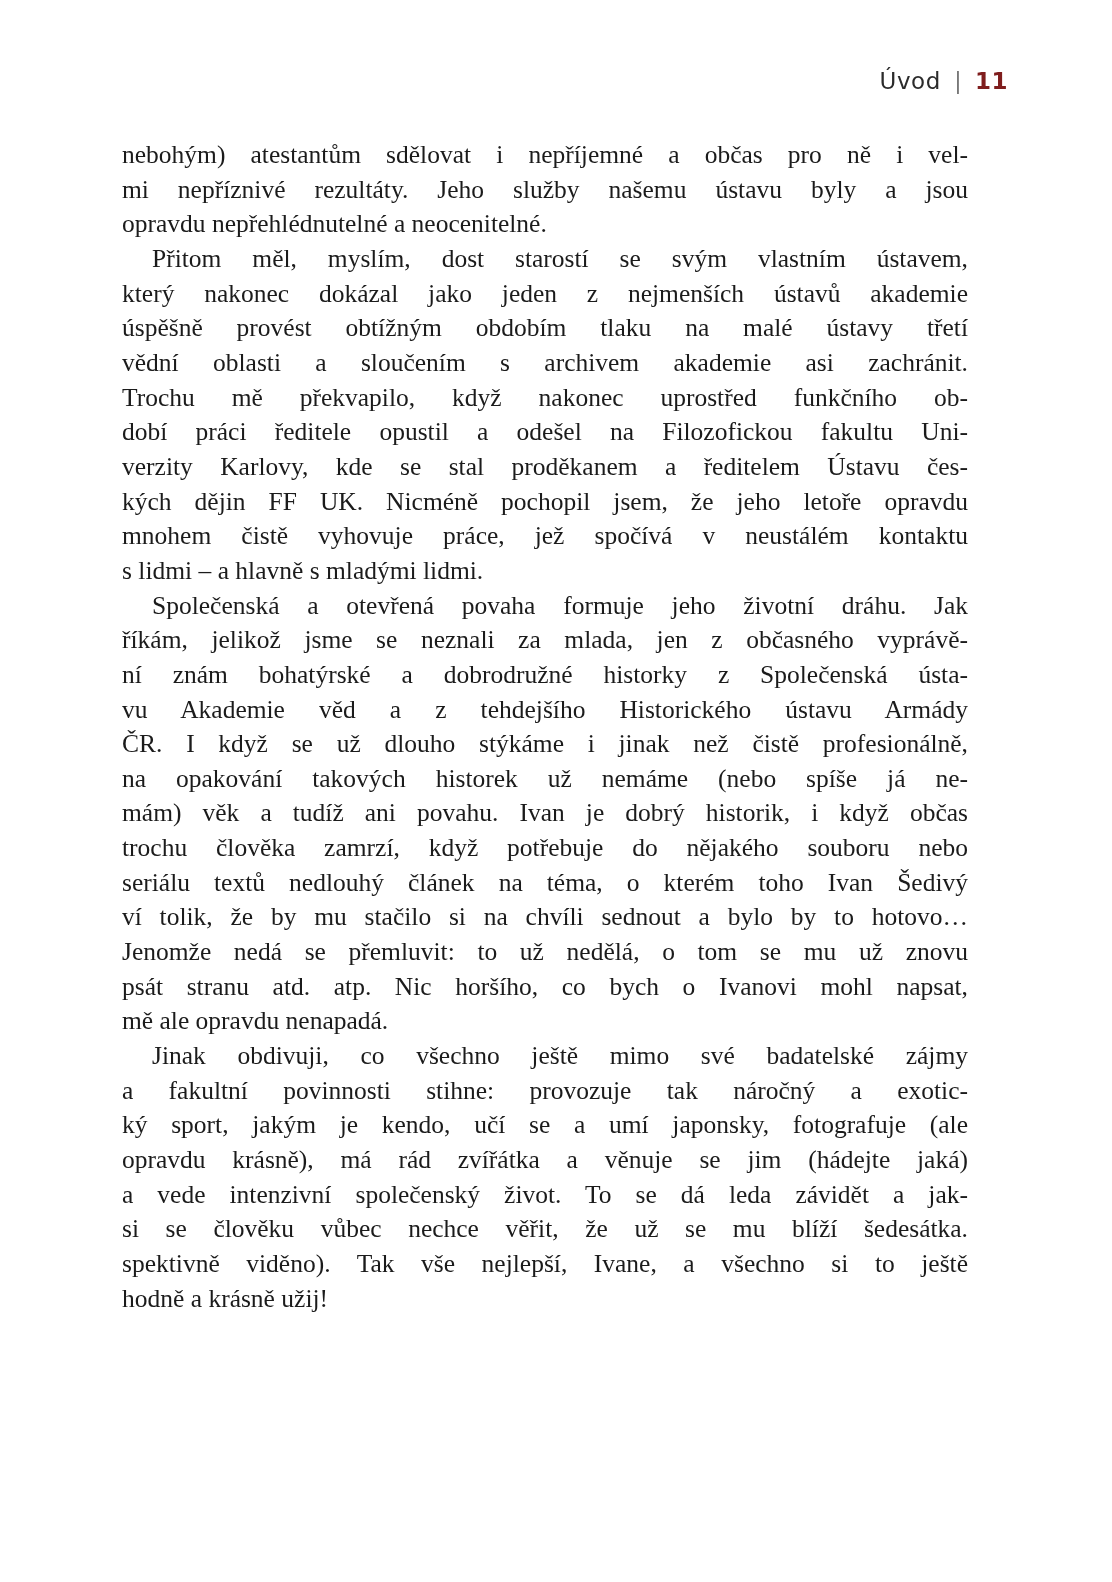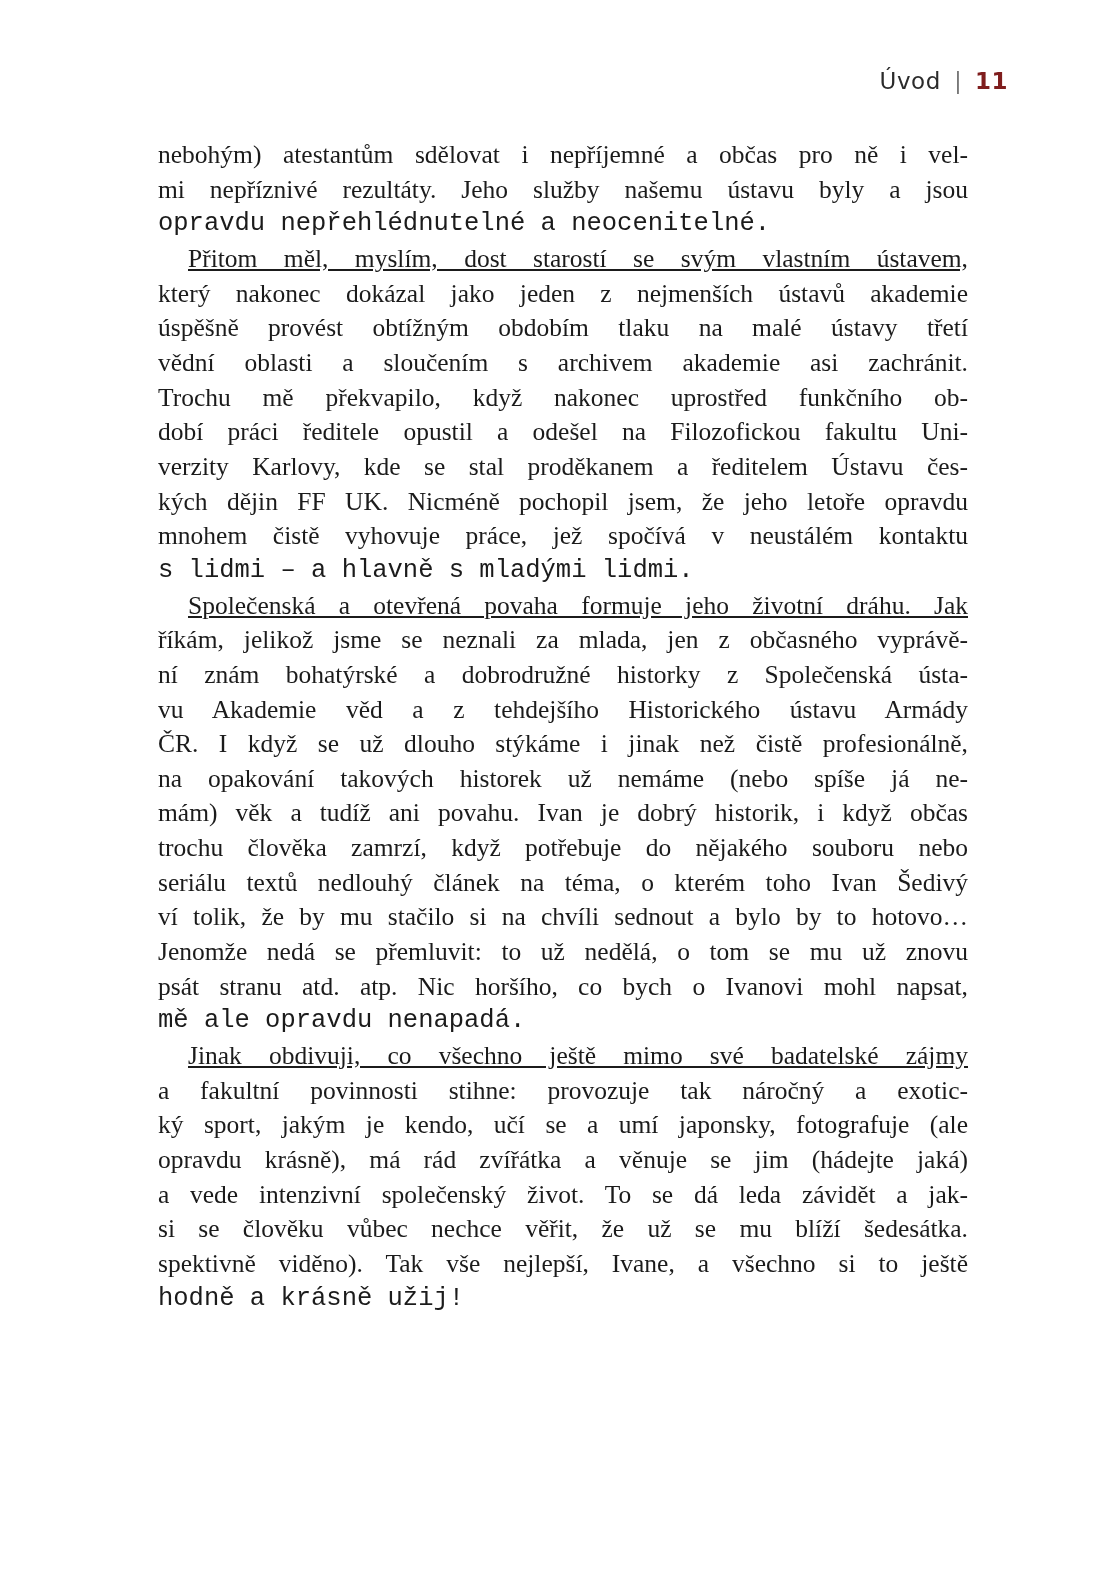--- a/index.html
+++ b/index.html
@@ -44,30 +44,27 @@
     line-height: 34.65px;
     color: #1b1b1b;
   }
   .para {
     margin: 0;
     padding: 0;
   }
   .line {
     text-align: justify;
     text-align-last: justify;
-    margin-left: 36px;
   }
   .line.last {
     text-align: left;
     text-align-last: left;
-    font-family: Liberation Mono, monospace;
   }
   .para.indent .line:first-child {
     text-indent: 30px;
-    text-decoration: underline;
   }
 </style>
 </head>
 <body>
 
 <div class="page-header">
   <span>Úvod</span>
   <span class="separator">|</span>
   <span class="page-number">11</span>
 </div>

